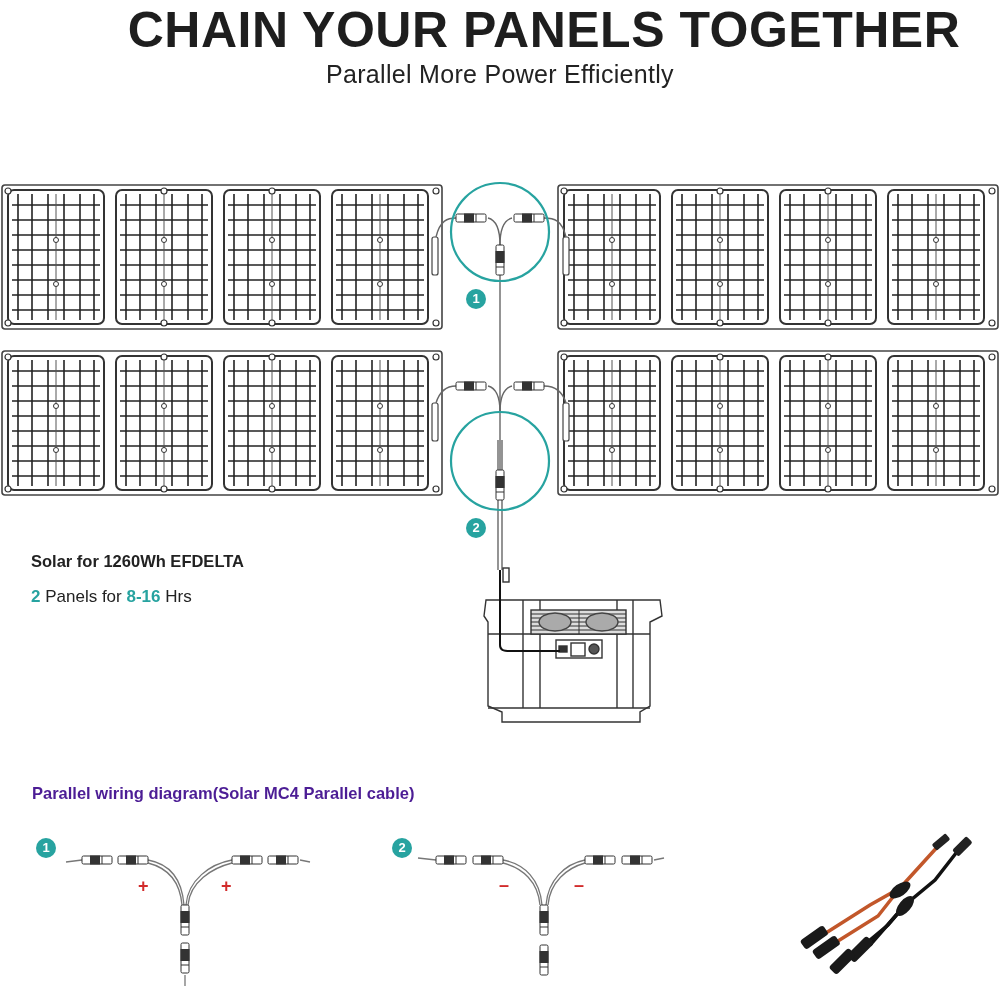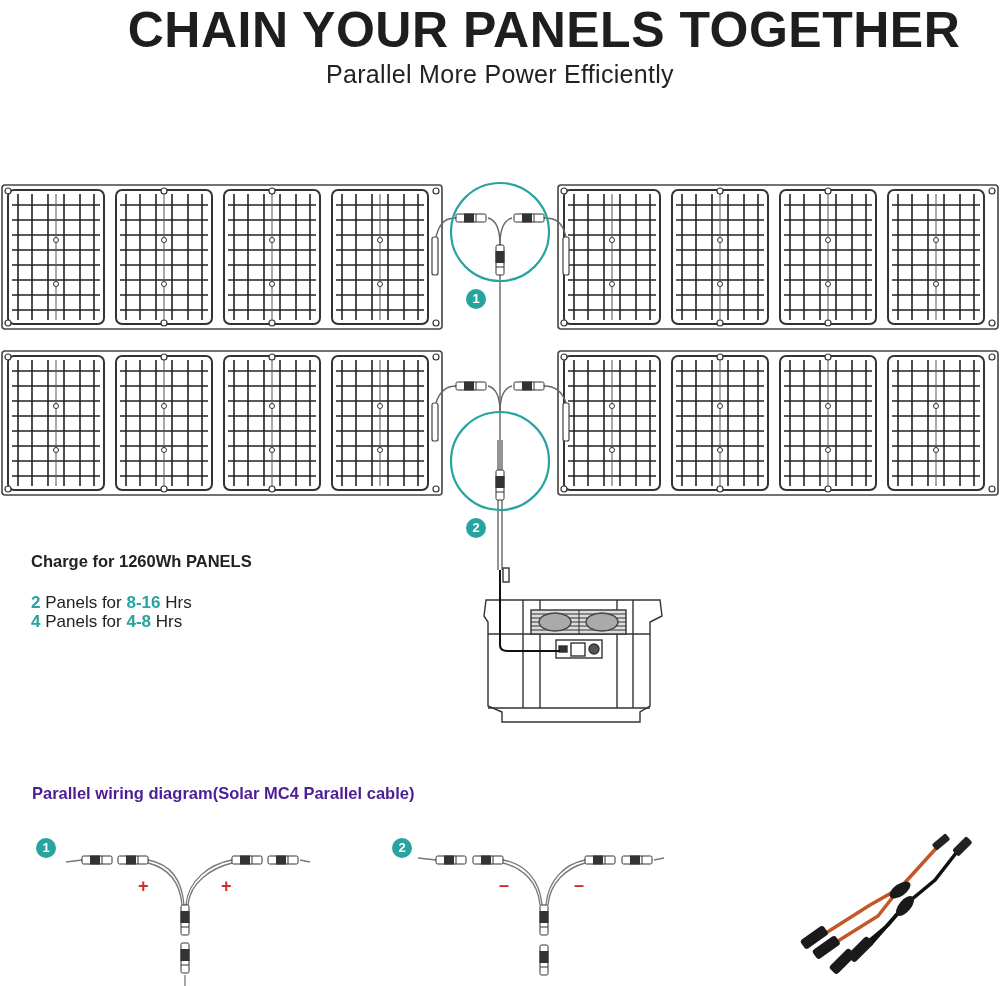--- a/index.html
+++ b/index.html
@@ -3,21 +3,21 @@
 <meta charset="utf-8">
 <style>
   html, body { margin: 0; padding: 0; background: #ffffff; }
   body { width: 1000px; height: 986px; position: relative; overflow: hidden; font-family: "Liberation Sans", "DejaVu Sans", sans-serif; color: #222; }
   .title { position: absolute; left: 0; top: 2px; width: 1000px; text-align: center; font-size: 50px; font-weight: 700; letter-spacing: 0.5px; color: #1e1e1e; line-height: 56px; margin-left: 44px; }
   .subtitle { position: absolute; left: 0; top: 58px; width: 1000px; text-align: center; font-size: 25px; font-weight: 400; color: #222; line-height: 32px; letter-spacing: 0.3px; }
   .diagram { position: absolute; left: 0; top: 0; }
   .charge { position: absolute; left: 31px; top: 552px; font-size: 16px; line-height: 19px; color: #222; }
   .charge .hd { font-weight: 700; font-size: 16.5px; }
   .charge .sub { font-size: 16px; }
-  .charge .rows { margin-top: 22px; }
+  .charge .rows { margin-top: 16px; }
   .charge .row { font-size: 17px; line-height: 19px; }
   .teal { color: #27a3a0; font-weight: 700; }
   .wiring-title { position: absolute; left: 32px; top: 784px; font-size: 16.5px; font-weight: 700; color: #4c1d95; }
   .badge { position: absolute; width: 20px; height: 20px; border-radius: 50%; background: #27a3a0; color: #fff; font-weight: 700; font-size: 13px; line-height: 20px; text-align: center; }
 </style>
 </head>
 <body>
 
 <div class="title">CHAIN YOUR PANELS TOGETHER</div>
 <div class="subtitle">Parallel More Power Efficiently</div>
@@ -192,24 +192,23 @@
     <rect x="812" y="942" width="28" height="11" rx="3" fill="#1a1a1a" transform="rotate(-35 826 947)"></rect>
     <rect x="846" y="944" width="28" height="11" rx="3" fill="#1a1a1a" transform="rotate(-45 860 949)"></rect>
     <rect x="828" y="956" width="28" height="11" rx="3" fill="#1a1a1a" transform="rotate(-45 842 961)"></rect>
   </g>
 </svg>
 
 <div class="badge" style="left:466px;top:289px;">1</div>
 <div class="badge" style="left:466px;top:518px;">2</div>
 
 <div class="charge">
-  <div class="hd">Charge for 1260Wh PANELS</div>
+  <div class="hd">Solar for 1260Wh EFDELTA</div>
   <div class="rows">
     <div class="row"><span class="teal">2</span><span> Panels for </span><span class="teal">8-16</span><span> Hrs</span></div>
-    <div class="row"><span class="teal">4</span><span> Panels for </span><span class="teal">4-8</span><span> Hrs</span></div>
   </div>
 </div>
 
 <div class="wiring-title">Parallel wiring diagram(Solar MC4 Parallel cable)</div>
 <div class="badge" style="left:36px;top:838px;">1</div>
 <div class="badge" style="left:392px;top:838px;">2</div>
 
 <div style="position:absolute;left:138px;top:876px;color:#d22b2b;font-size:18px;font-weight:700;">+</div>
 <div style="position:absolute;left:221px;top:876px;color:#d22b2b;font-size:18px;font-weight:700;">+</div>
 <div style="position:absolute;left:499px;top:875px;color:#d22b2b;font-size:18px;font-weight:700;">–</div>

